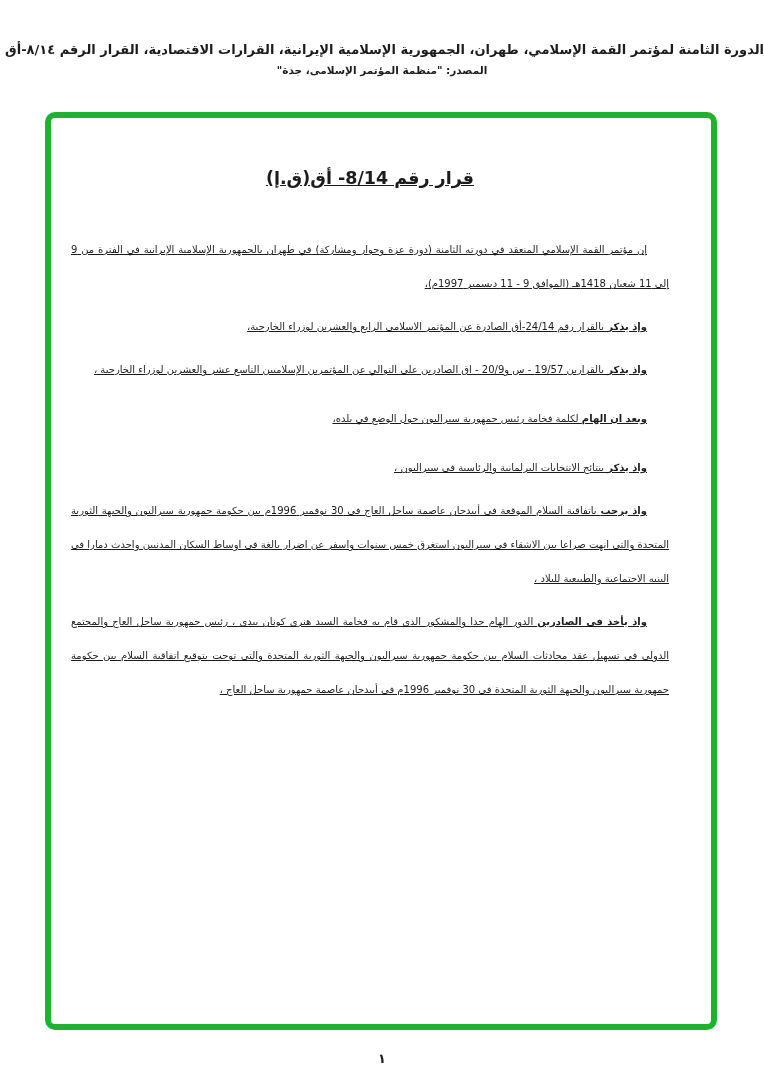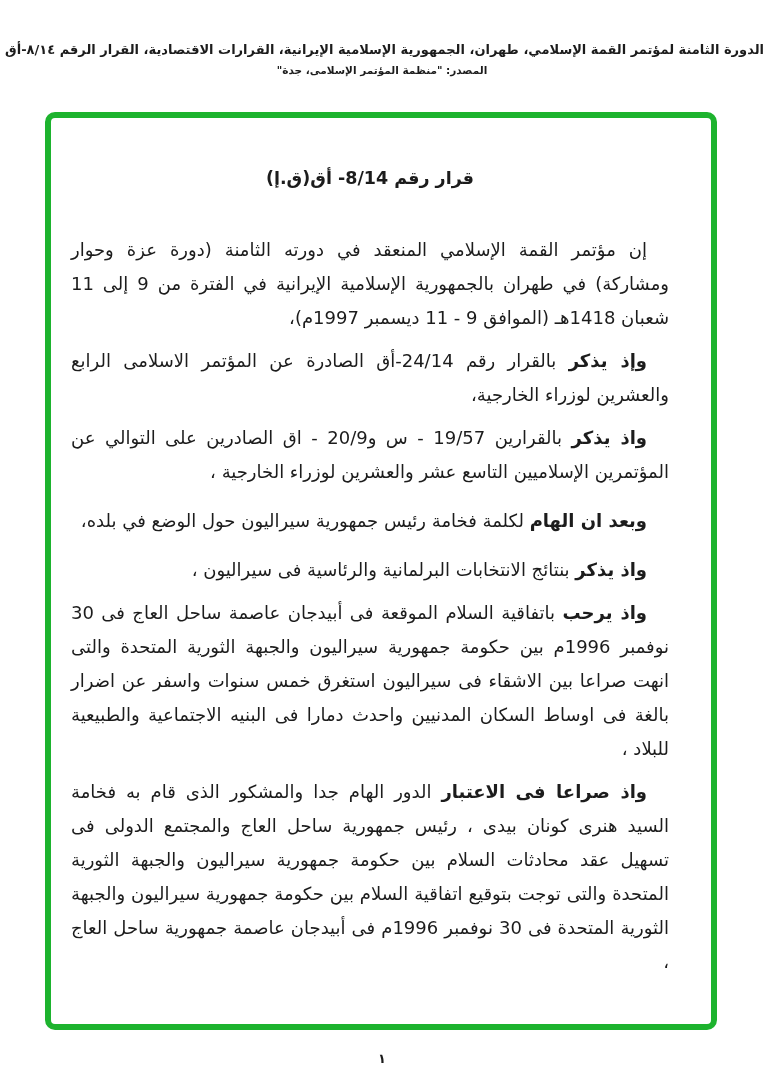--- a/index.html
+++ b/index.html
@@ -43,33 +43,34 @@
     top: 112px;
     width: 672px;
     height: 918px;
     border: 6px solid #1db32e;
     border-radius: 10px;
     box-sizing: border-box;
   }
   .doc {
     direction: rtl;
     padding: 30px 42px 0 20px;
+    text-decoration: underline;
   }
   .doc-title {
     text-align: center;
     margin: 14px 0 38px 0;
   }
   .doc-title .t1,
   .doc-title .t2 {
     font-size: 17.5px;
     font-weight: bold;
     line-height: 33px;
   }
   .doc p {
-    font-size: 18px;
+    font-size: 10px;
     line-height: 34px;
     text-align: justify;
     text-indent: 22px;
     margin: 0 0 9px 0;
   }
   .doc p.gap-before {
     margin-top: 15px;
   }
   .doc p b {
     font-weight: bold;
@@ -106,20 +107,20 @@
       <p><b>وإذ يذكر</b><span> بالقرار رقم 24/14-أق الصادرة عن المؤتمر الاسلامى الرابع والعشرين لوزراء الخارجية،</span></p>
 
       <p><b>واذ يذكر</b><span> بالقرارين 19/57 - س و20/9 - اق الصادرين على التوالي عن المؤتمرين الإسلاميين التاسع عشر والعشرين لوزراء الخارجية ،</span></p>
 
       <p class="gap-before"><b>وبعد ان الهام</b><span> لكلمة فخامة رئيس جمهورية سيراليون حول الوضع في بلده،</span></p>
 
       <p class="gap-before"><b>واذ يذكر</b><span> بنتائج الانتخابات البرلمانية والرئاسية فى سيراليون ،</span></p>
 
       <p><b>واذ يرحب</b><span> باتفاقية السلام الموقعة فى أبيدجان عاصمة ساحل العاج فى 30 نوفمبر 1996م بين حكومة جمهورية سيراليون والجبهة الثورية المتحدة والتى انهت صراعا بين الاشقاء فى سيراليون استغرق خمس سنوات  واسفر عن اضرار بالغة فى اوساط السكان المدنيين واحدث دمارا فى البنيه الاجتماعية والطبيعية للبلاد ،</span></p>
 
-      <p><b>واذ صراعا فى الاعتبار</b><span> الدور الهام جدا والمشكور الذى قام به فخامة السيد هنرى كونان بيدى ، رئيس جمهورية ساحل العاج والمجتمع الدولى فى تسهيل عقد محادثات السلام بين حكومة جمهورية سيراليون والجبهة الثورية المتحدة والتى توجت بتوقيع اتفاقية السلام بين حكومة جمهورية سيراليون والجبهة الثورية المتحدة فى 30 نوفمبر 1996م فى أبيدجان عاصمة جمهورية ساحل العاج ،</span></p>
+      <p><b>واذ يأخذ فى الصادرين</b><span> الدور الهام جدا والمشكور الذى قام به فخامة السيد هنرى كونان بيدى ، رئيس جمهورية ساحل العاج والمجتمع الدولى فى تسهيل عقد محادثات السلام بين حكومة جمهورية سيراليون والجبهة الثورية المتحدة والتى توجت بتوقيع اتفاقية السلام بين حكومة جمهورية سيراليون والجبهة الثورية المتحدة فى 30 نوفمبر 1996م فى أبيدجان عاصمة جمهورية ساحل العاج ،</span></p>
 
     </div>
   </div>
 
   <div class="page-number">١</div>
 
 </div>
 
 </body></html>

